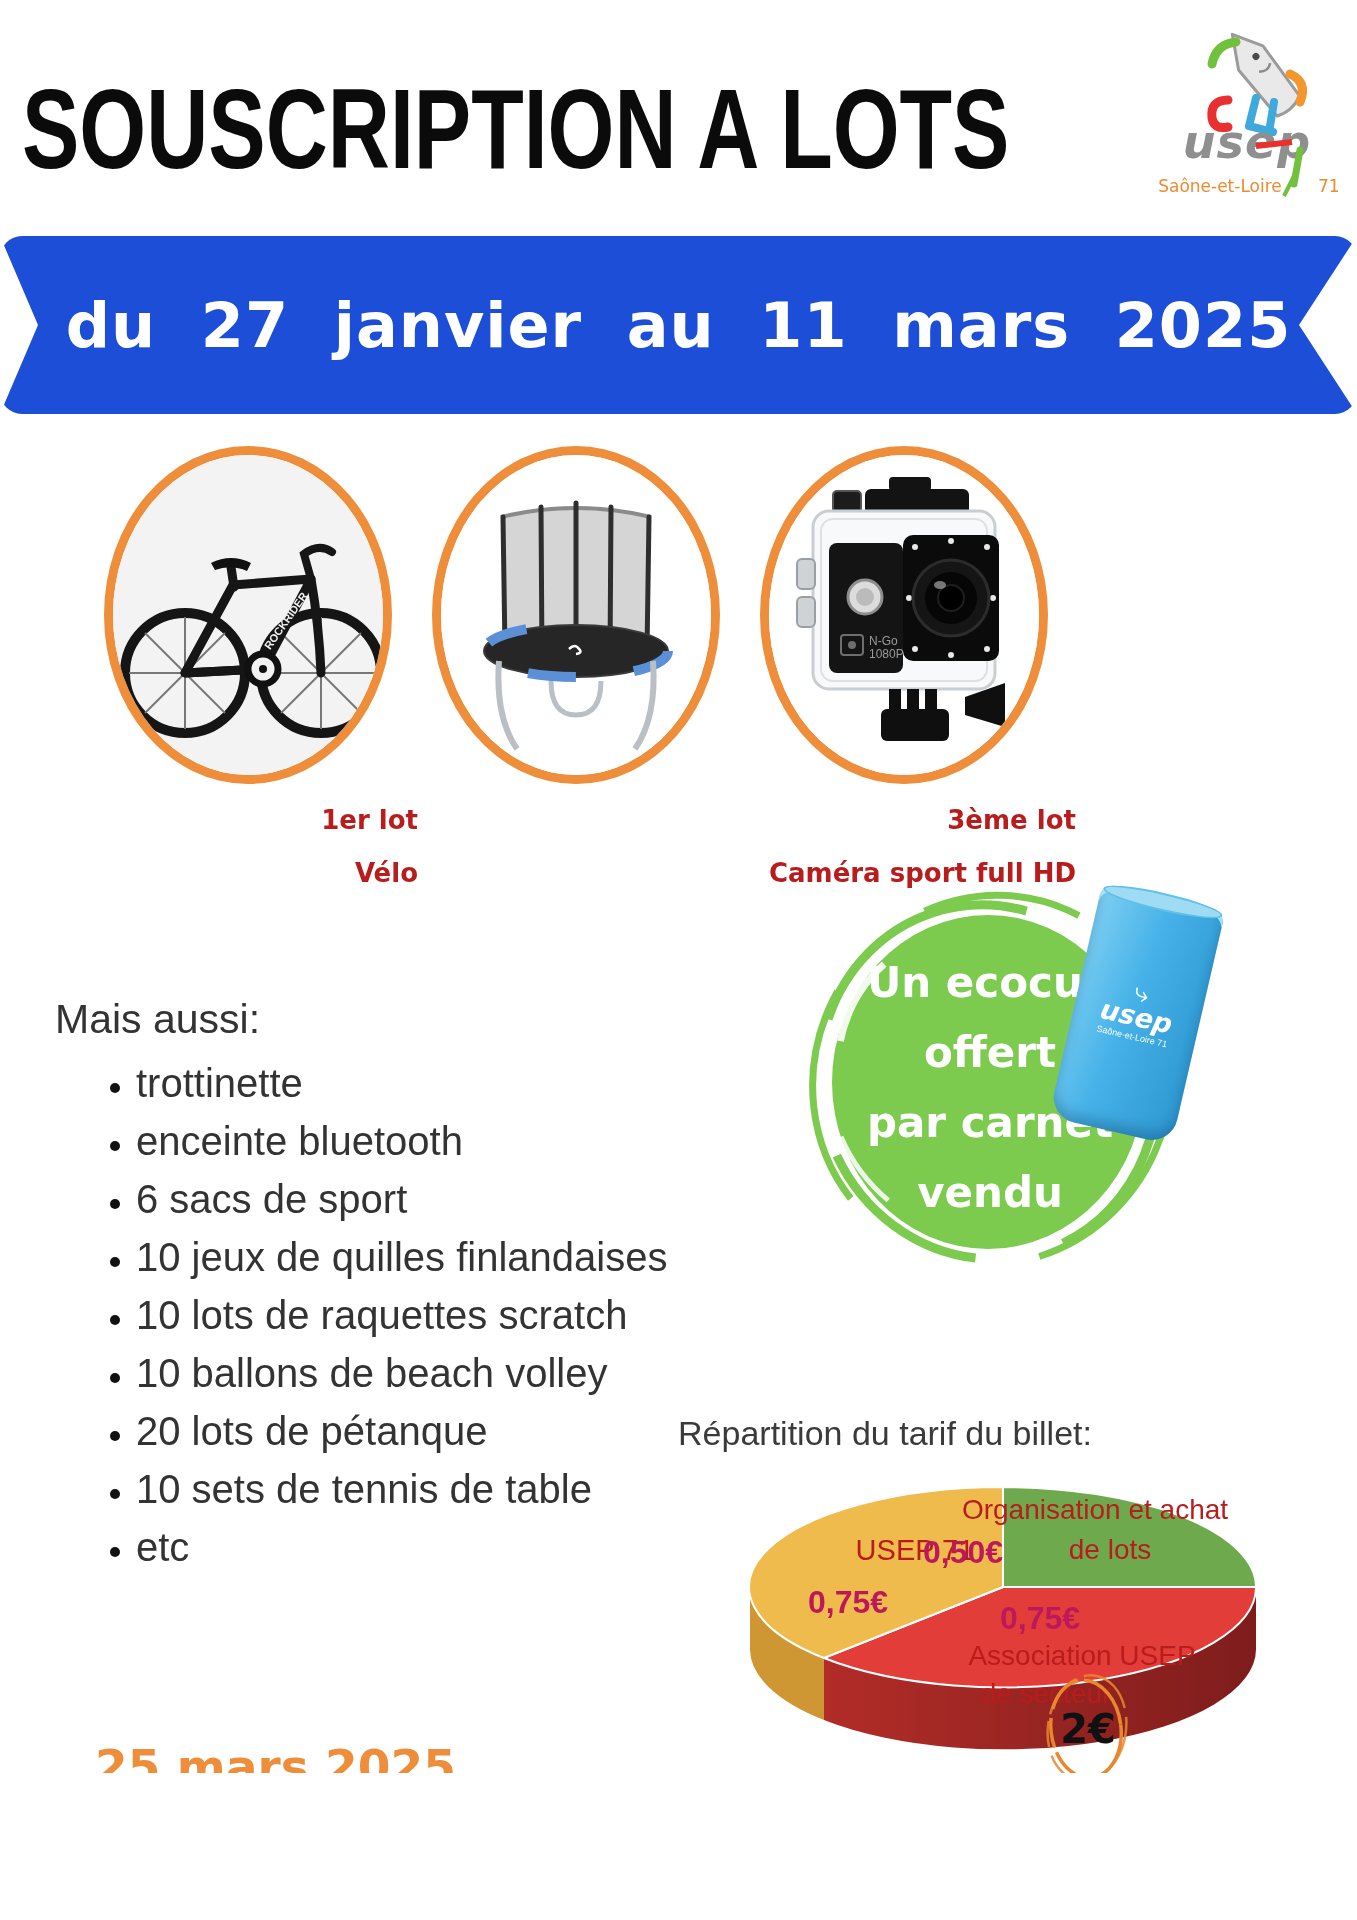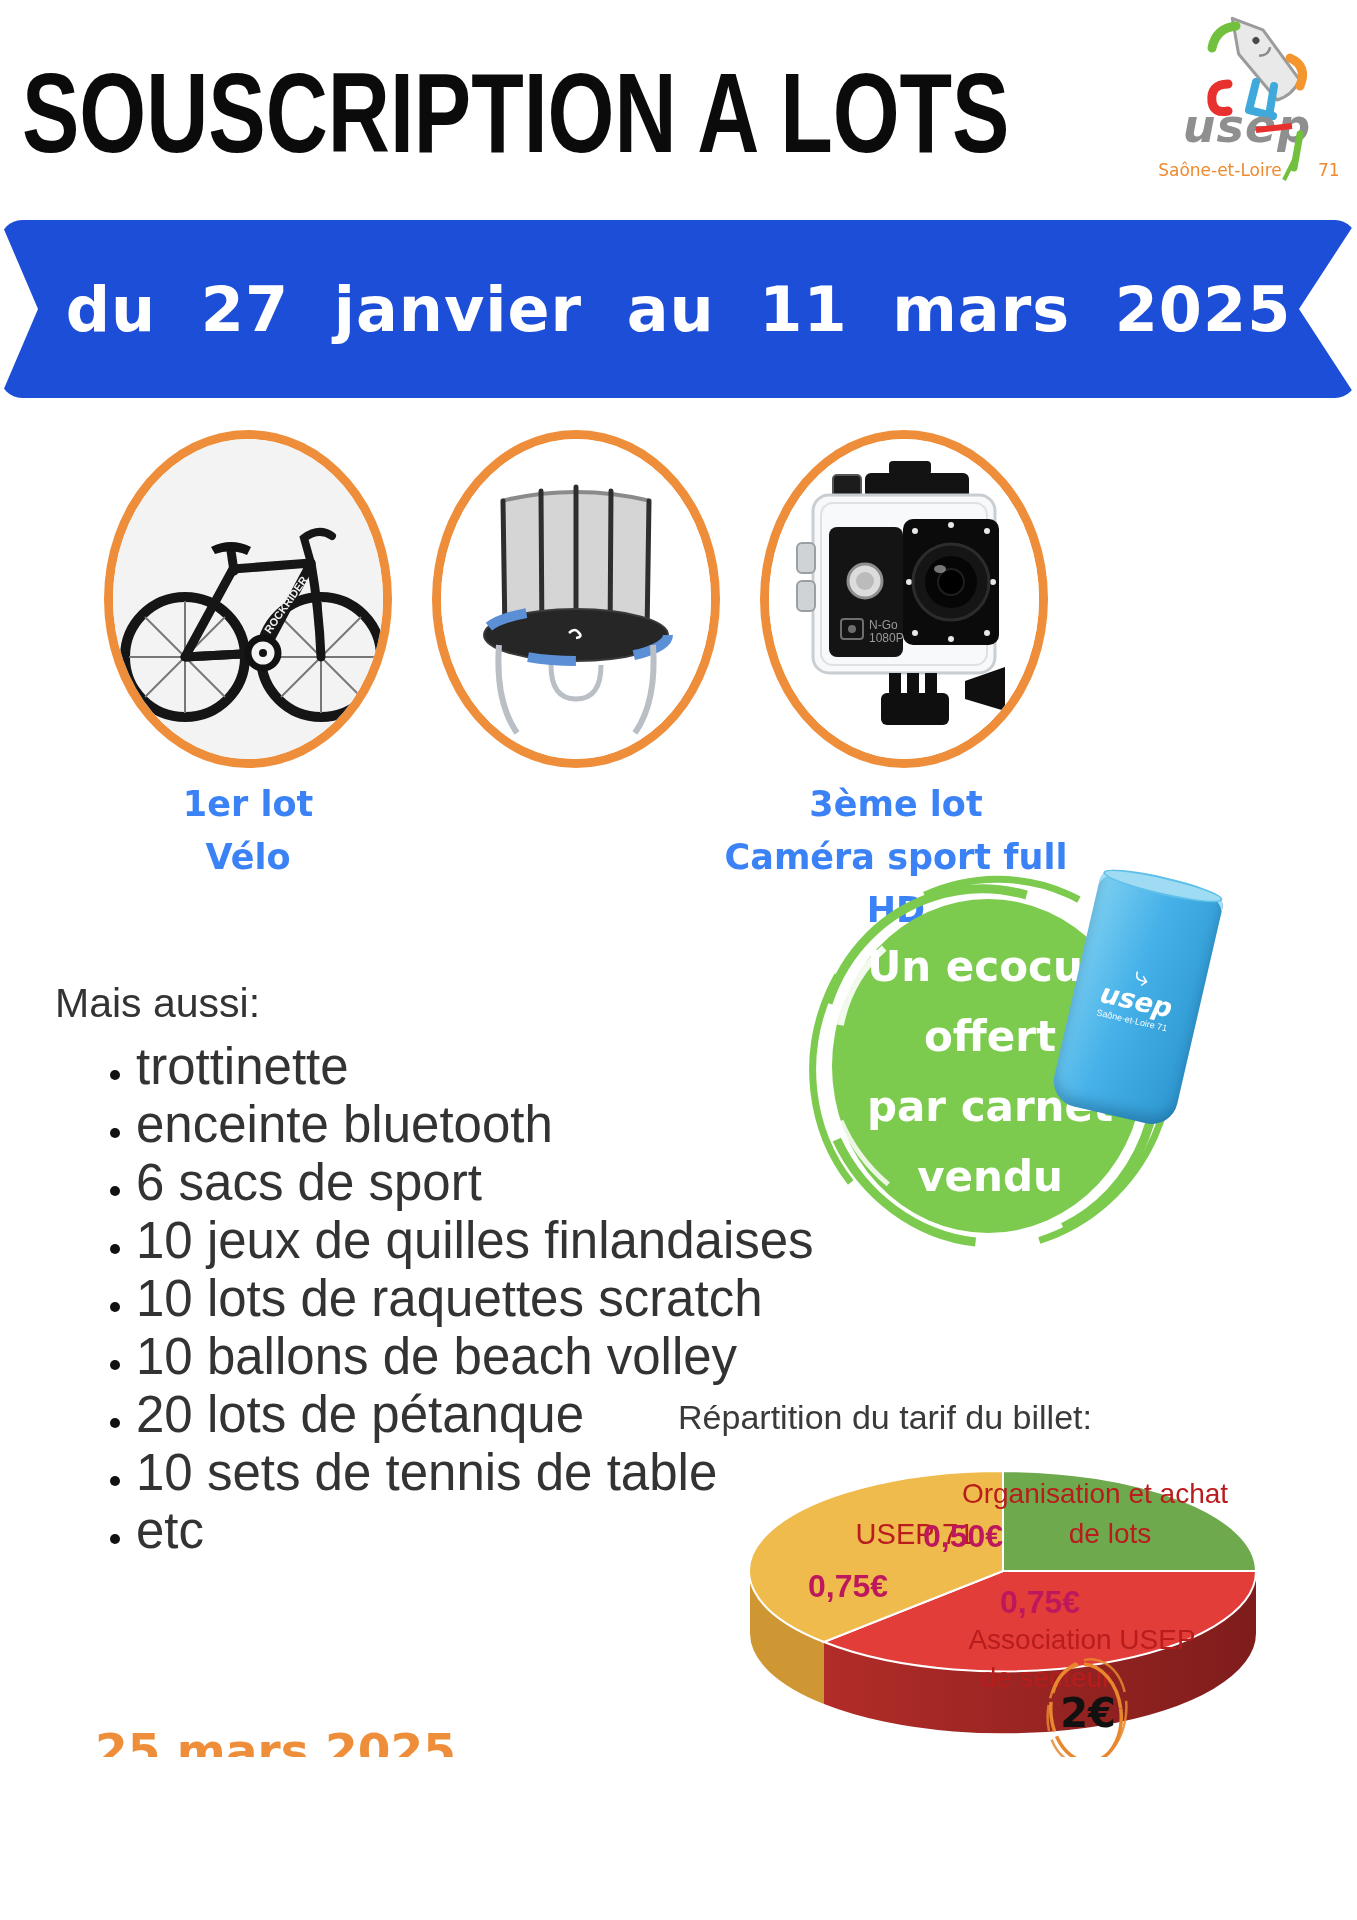--- a/index.html
+++ b/index.html
@@ -1,42 +1,42 @@
 <!DOCTYPE html>
 <html><head>
 <meta charset="utf-8">
 <style>
   html,body{margin:0;padding:0;background:#ffffff;}
   .poster{position:relative;width:1357px;height:1757px;background:#ffffff;overflow:hidden;
-          font-family:"Liberation Sans",sans-serif;}
+          font-family:"Liberation Sans",sans-serif;margin-top:16px;}
   .abs{position:absolute;}
 
   
   .main-title{left:22px;top:48px;width:1095px;height:150px;
     font-family:"Liberation Sans",sans-serif;font-weight:900;font-size:86px;color:#0b0b0b;
     letter-spacing:0px;transform:scaleY(1.32);transform-origin:top left;white-space:nowrap;}
 
   
   .banner{left:0;top:220px;width:1357px;height:178px;background:#1d4ed8;
     clip-path:polygon(0 0,100% 0,calc(100% - 58px) 50%,100% 100%,0 100%,38px 50%);
     display:flex;align-items:center;justify-content:center;border-radius:22px;}
   .banner-text{font-family:"DejaVu Sans",sans-serif;font-weight:700;font-size:62px;color:#ffffff;
     word-spacing:22px;letter-spacing:1px;white-space:nowrap;}
 
   
   .prize-circle{width:270px;height:320px;border:9px solid #ee8e3a;border-radius:50%;
     overflow:hidden;background:#ffffff;}
   .prize-circle svg{display:block;}
-  .prize-label{width:340px;text-align:center;color:#3b82f6;
-    font-family:"DejaVu Sans",sans-serif;font-weight:700;font-size:35px;line-height:53px;}
+  .prize-label{width:340px;text-align:right;color:#b91c1c;
+    font-family:"DejaVu Sans",sans-serif;font-weight:700;font-size:26px;line-height:53px;}
 
   
   .more-heading{left:55px;top:980px;font-size:41px;color:#333333;}
   .more-list{left:104px;top:1038px;margin:0;padding:0 0 0 32px;color:#111;}
-  .more-list li{font-size:51px;line-height:58px;color:#333333;}
+  .more-list li{font-size:40px;line-height:58px;color:#333333;}
   .more-list li::marker{color:#111;font-size:32px;}
 
   
   .bubble-text{left:828px;top:932px;width:324px;text-align:center;color:#ffffff;
     font-family:"DejaVu Sans",sans-serif;font-weight:700;font-size:42px;line-height:70px;}
   .cup{left:1074px;top:878px;width:126px;height:240px;transform:rotate(13deg);
     border-radius:14px 14px 26px 26px;
     background:linear-gradient(100deg,#7fd0f2 0%,#45b1e8 45%,#2d96cf 100%);
     box-shadow:inset 0 6px 0 #a5e0f7, inset 0 -8px 12px rgba(0,40,70,.25);}
   .cup-rim{position:absolute;left:2px;top:-4px;width:122px;height:18px;border-radius:50%;

